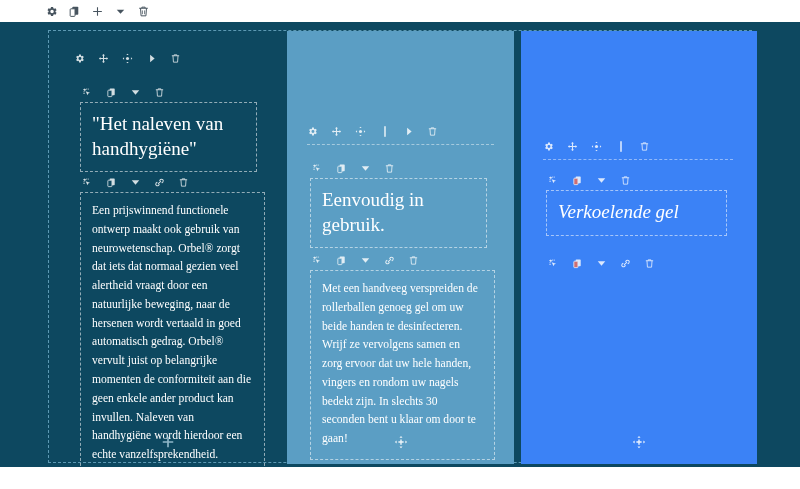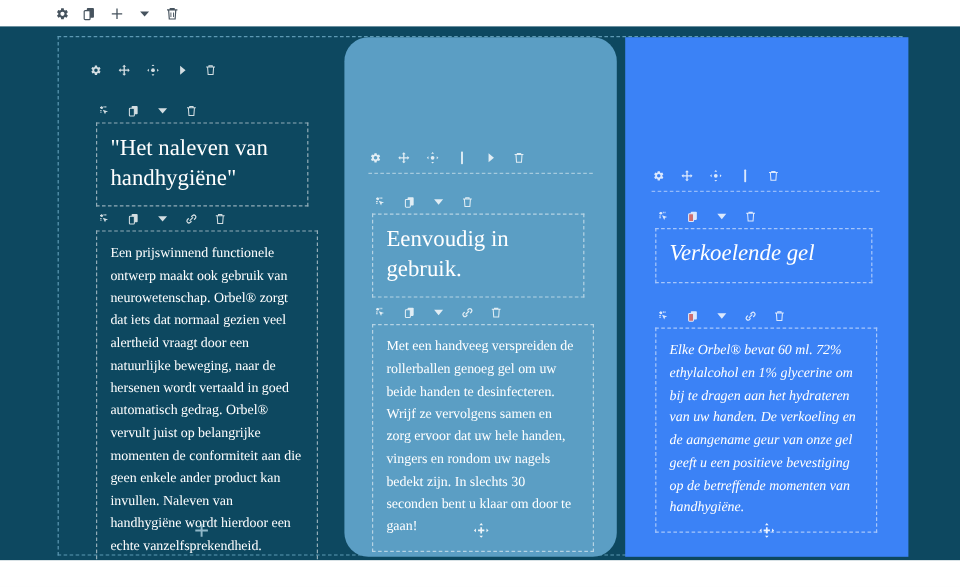--- a/index.html
+++ b/index.html
@@ -56,21 +56,21 @@
     border: 1px dashed #5d99b3;
   }
 
   
   .col {
     position: absolute;
     top: 0;
     height: 433px;
   }
   .col-1 { left: 0px;   width: 238px; background: transparent; }
-  .col-2 { left: 238px; width: 227px; background: #5b9ec4; border-radius: 20px; }
+  .col-2 { left: 238px; width: 227px; background: #5b9ec4; }
   .col-3 { left: 472px; width: 236px; background: #3b82f6; font-style: italic; }
 
   .col-inner {
     position: relative;
     width: 100%;
     height: 100%;
   }
 
   
   .mini-toolbar {
@@ -495,23 +495,20 @@
                   <path d="M11.5 16.5l-2 2a3.6 3.6 0 0 1-5-5l2-2"></path>
                 </svg>
             </span>
             <span class="mi">
               <svg width="11" height="11" viewBox="0 0 24 24" fill="none" stroke="#ffffff" stroke-width="1.9">
                   <path d="M4 6h16M9 6V4h6v2M6.5 6l1 14h9l1-14"></path>
                 </svg>
             </span>
           </div>
 
-          <div class="widget-box c3-w2-box">
-            <div class="body-text">Elke Orbel® bevat 60 ml. 72% ethylalcohol en 1% glycerine om bij te dragen aan het hydrateren van uw handen. De verkoeling en de aangename geur van onze gel geeft u een positieve bevestiging op de betreffende momenten van handhygiëne.</div>
-          </div>
 
           <div class="add-btn">
             <svg width="14" height="14" viewBox="0 0 24 24" fill="#ffffff">
                 <path d="M12 1.5l2.6 3h-5.2zM12 22.5l-2.6-3h5.2zM1.5 12l3-2.6v5.2zM22.5 12l-3 2.6V9.4zM10.8 7.5h2.4v3.3h3.3v2.4h-3.3v3.3h-2.4v-3.3H7.5v-2.4h3.3z"></path>
               </svg>
           </div>
 
         </div>
       </div>
 

